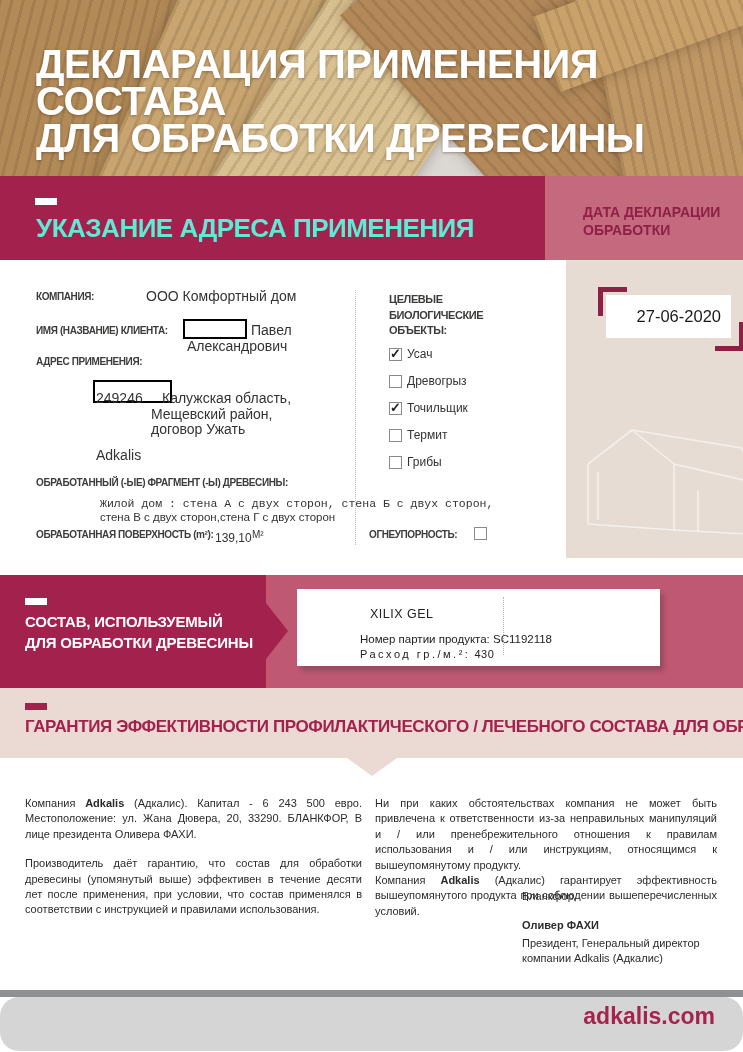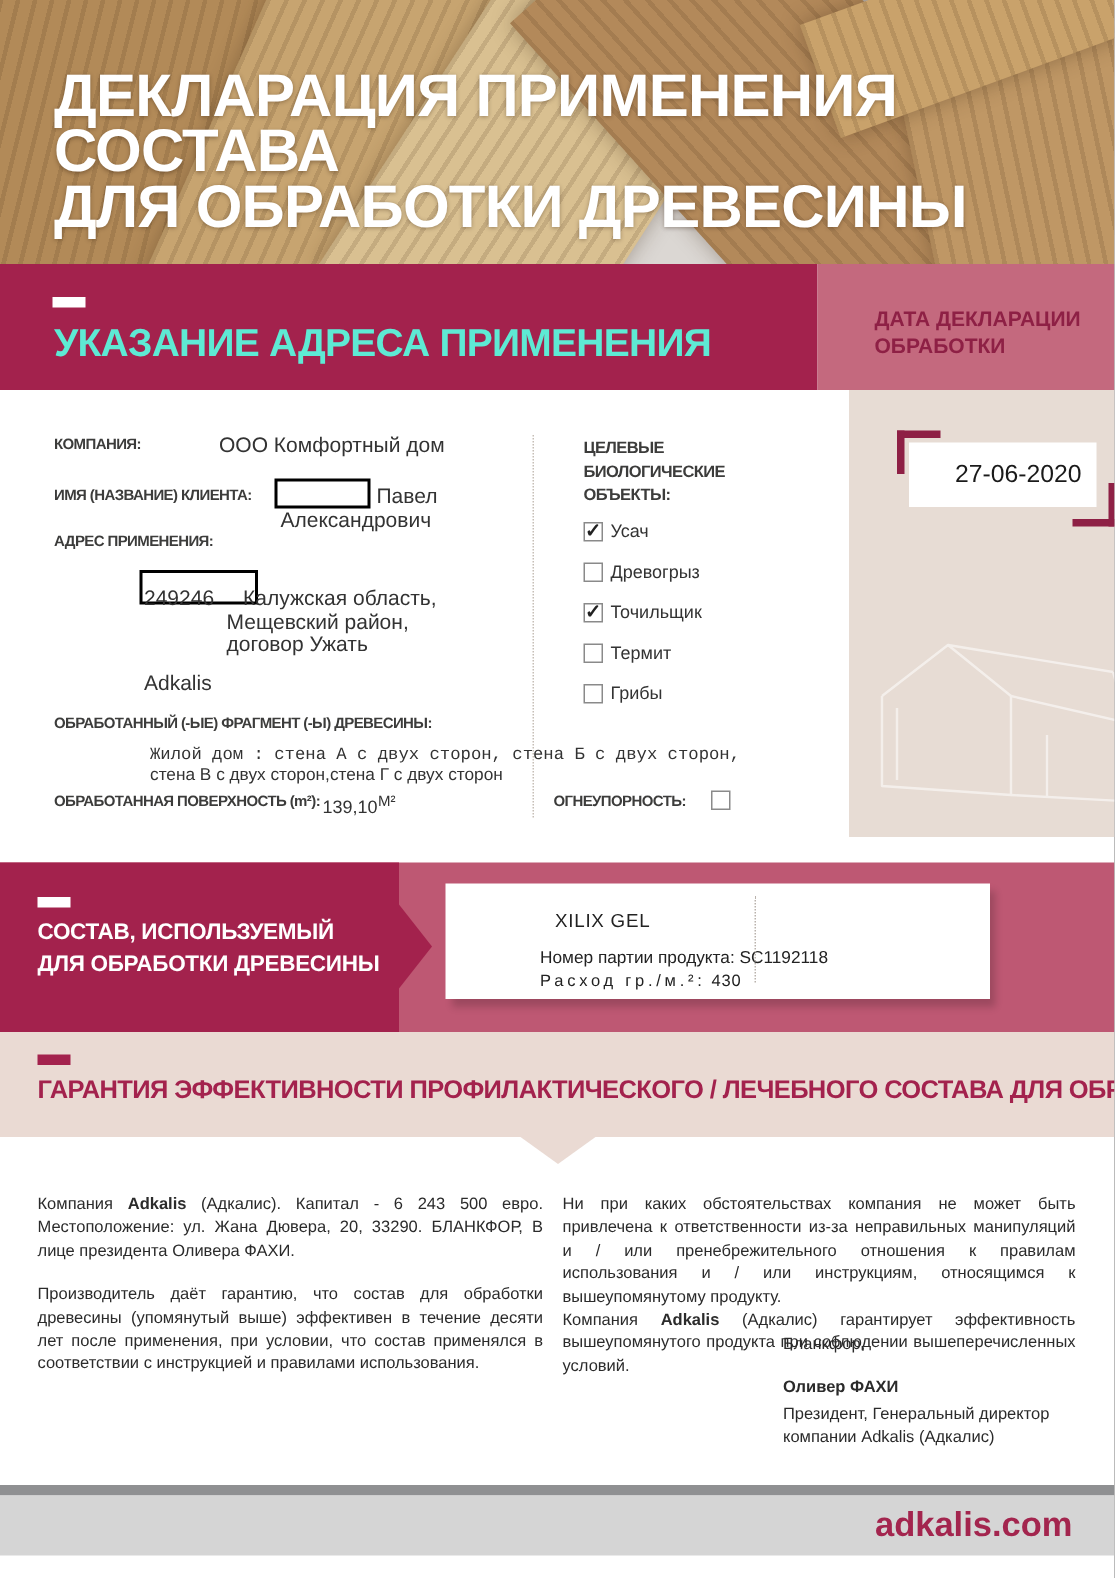--- a/index.html
+++ b/index.html
@@ -62,21 +62,21 @@
             border-left:25px solid transparent;border-right:25px solid transparent;border-top:18px solid #EADAD3;}
   .col{position:absolute;top:796px;font-size:11px;line-height:15.4px;text-align:justify;color:#2b2b2b;}
   .col p{margin:0 0 14px 0;}
   .col p.tight{margin:0;}
   #sig{position:absolute;left:522px;top:889px;font-size:11px;line-height:15px;color:#2b2b2b;}
   #sig .name{font-weight:bold;margin-top:14px;}
   #sig .role{margin-top:3px;}
 
   
   #foot-strip{position:absolute;left:0;top:990px;width:743px;height:7px;background:#8F9092;}
-  #foot-band{position:absolute;left:0;top:997px;width:743px;height:40px;background:#D5D5D5;}
+  #foot-band{position:absolute;left:0;top:997px;width:743px;height:54px;background:#D5D5D5;border-radius:19px;}
   #foot-brand{position:absolute;right:28px;top:6px;font-size:23px;font-weight:bold;color:#A3254E;cursor:pointer;}
 </style>
 </head>
 <body>
 
 <div id="page">
 
   <div id="photo">
     <div class="plank" style="left:-35px;top:-30px;width:215px;height:270px;transform:rotate(14deg);background-color:#b28a58;"></div>
     <div class="plank" style="left:140px;top:-50px;width:150px;height:300px;transform:rotate(24deg);background-color:#c7a470;"></div>

